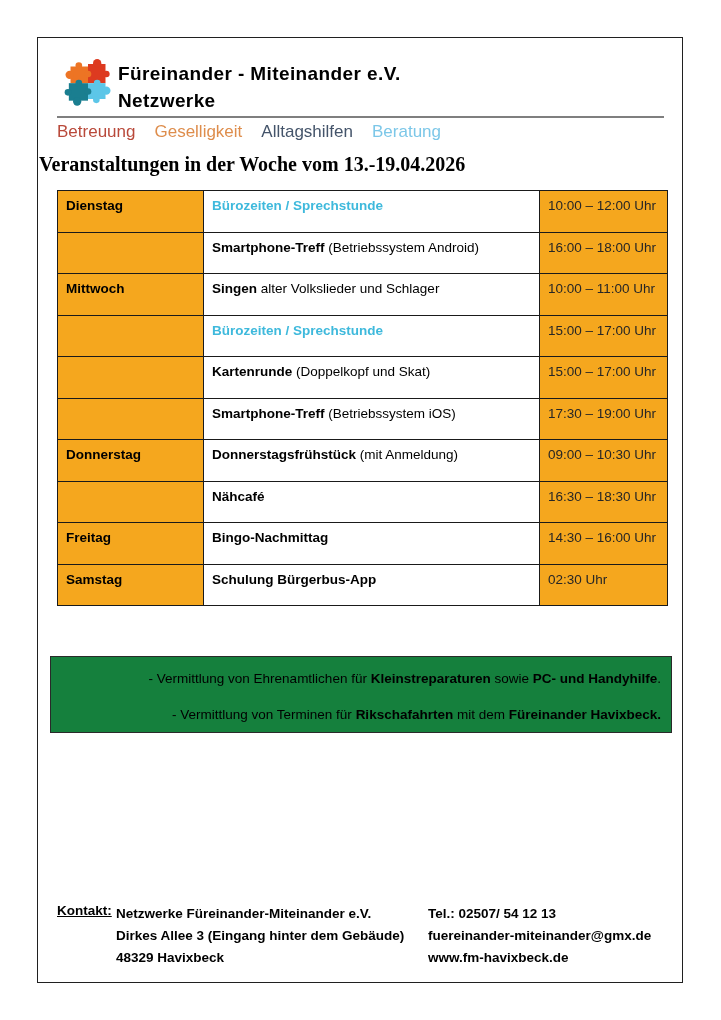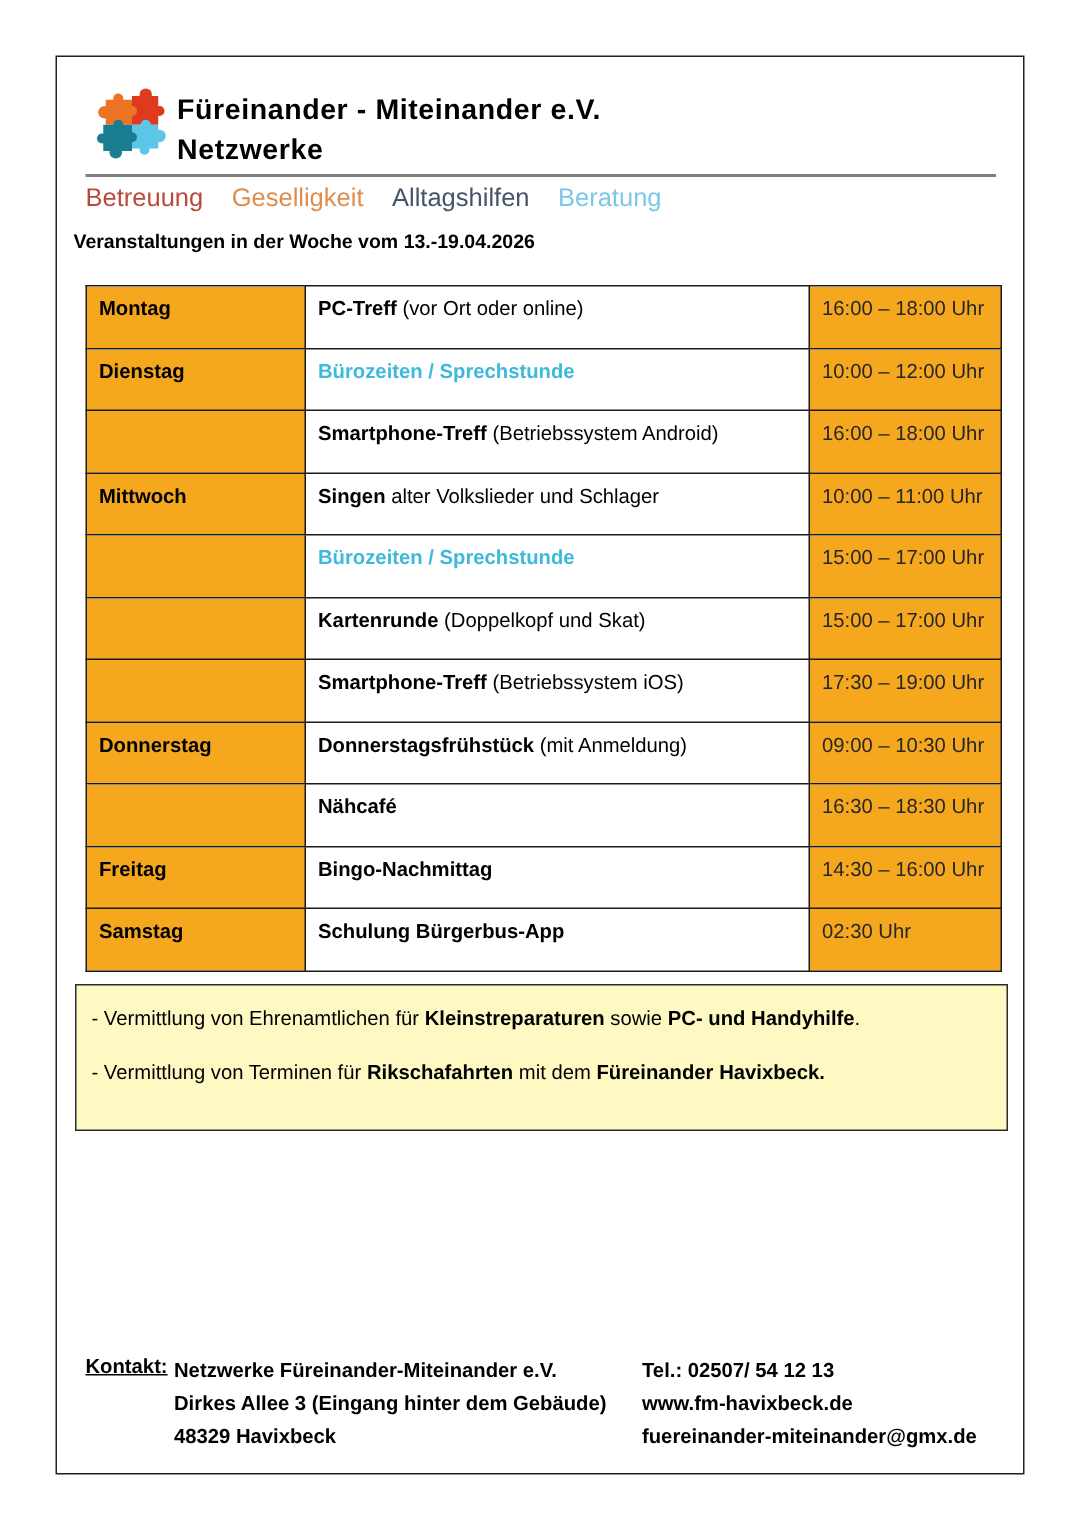--- a/index.html
+++ b/index.html
@@ -44,23 +44,24 @@
     left: 57px; top: 122px;
     display: flex;
     gap: 19px;
     font-size: 17px;
     font-weight: 500;
     white-space: nowrap;
   }
   
   .page-title {
     position: absolute;
-    left: 49px; top: 153px;
-    font-size: 13px;
-    font-weight: 700;
+    left: 39px; top: 153px;
+    font-size: 20px;
+    font-weight: 700;
+    font-family: Liberation Serif, serif;
   }
   
   table.schedule {
     position: absolute;
     left: 57px; top: 190px;
     width: 607px;
     border-collapse: collapse;
     table-layout: fixed;
   }
   table.schedule td {
@@ -86,24 +87,25 @@
     font-weight: 400;
     color: #262626;
     white-space: nowrap;
   }
   
   .notes-box {
     position: absolute;
     left: 50px; top: 656px;
     width: 600px;
     border: 1.6px solid #2a2a2a;
-    padding: 13px 10px 30px 10px;
+    padding: 13px 10px 9px 10px;
     font-size: 13.5px;
     line-height: 17px;
-    background: #fef9c3;
+    background: #15803d;
+    text-align: right;
   }
   .notes-box .note + .note { margin-top: 19px; }
   .notes-box b { font-weight: 700; }
   
   .footer-label {
     position: absolute;
     left: 57px; top: 903px;
     font-size: 13.5px;
     font-weight: 700;
     text-decoration: underline;
@@ -167,25 +169,20 @@
     <span style="color: rgb(222, 141, 76);">Geselligkeit</span>
     <span style="color: rgb(68, 84, 106);">Alltagshilfen</span>
     <span style="color: rgb(124, 199, 232);">Beratung</span>
   </div>
 
   <div class="page-title">Veranstaltungen in der Woche vom 13.-19.04.2026</div>
 
   <table class="schedule">
     <tbody>
       <tr>
-        <td class="day">Montag</td>
-        <td class="event"><span class="title">PC-Treff</span><span class="detail"> (vor Ort oder online)</span></td>
-        <td class="time">16:00 – 18:00 Uhr</td>
-      </tr>
-      <tr>
         <td class="day">Dienstag</td>
         <td class="event"><span class="title" style="color: rgb(62, 185, 220);">Bürozeiten / Sprechstunde</span><span class="detail"></span></td>
         <td class="time">10:00 – 12:00 Uhr</td>
       </tr>
       <tr>
         <td class="day"></td>
         <td class="event"><span class="title">Smartphone-Treff</span><span class="detail"> (Betriebssystem Android)</span></td>
         <td class="time">16:00 – 18:00 Uhr</td>
       </tr>
       <tr>
@@ -237,16 +234,16 @@
   </div>
 
   <div class="footer-label">Kontakt:</div>
   <div class="footer-address">
     <div>Netzwerke Füreinander-Miteinander e.V.</div>
     <div>Dirkes Allee 3 (Eingang hinter dem Gebäude)</div>
     <div>48329 Havixbeck</div>
   </div>
   <div class="footer-contact">
     <div>Tel.: 02507/ 54 12 13</div>
+    <div>fuereinander-miteinander@gmx.de</div>
     <div>www.fm-havixbeck.de</div>
-    <div>fuereinander-miteinander@gmx.de</div>
   </div>
 </div>
 
 </body></html>

